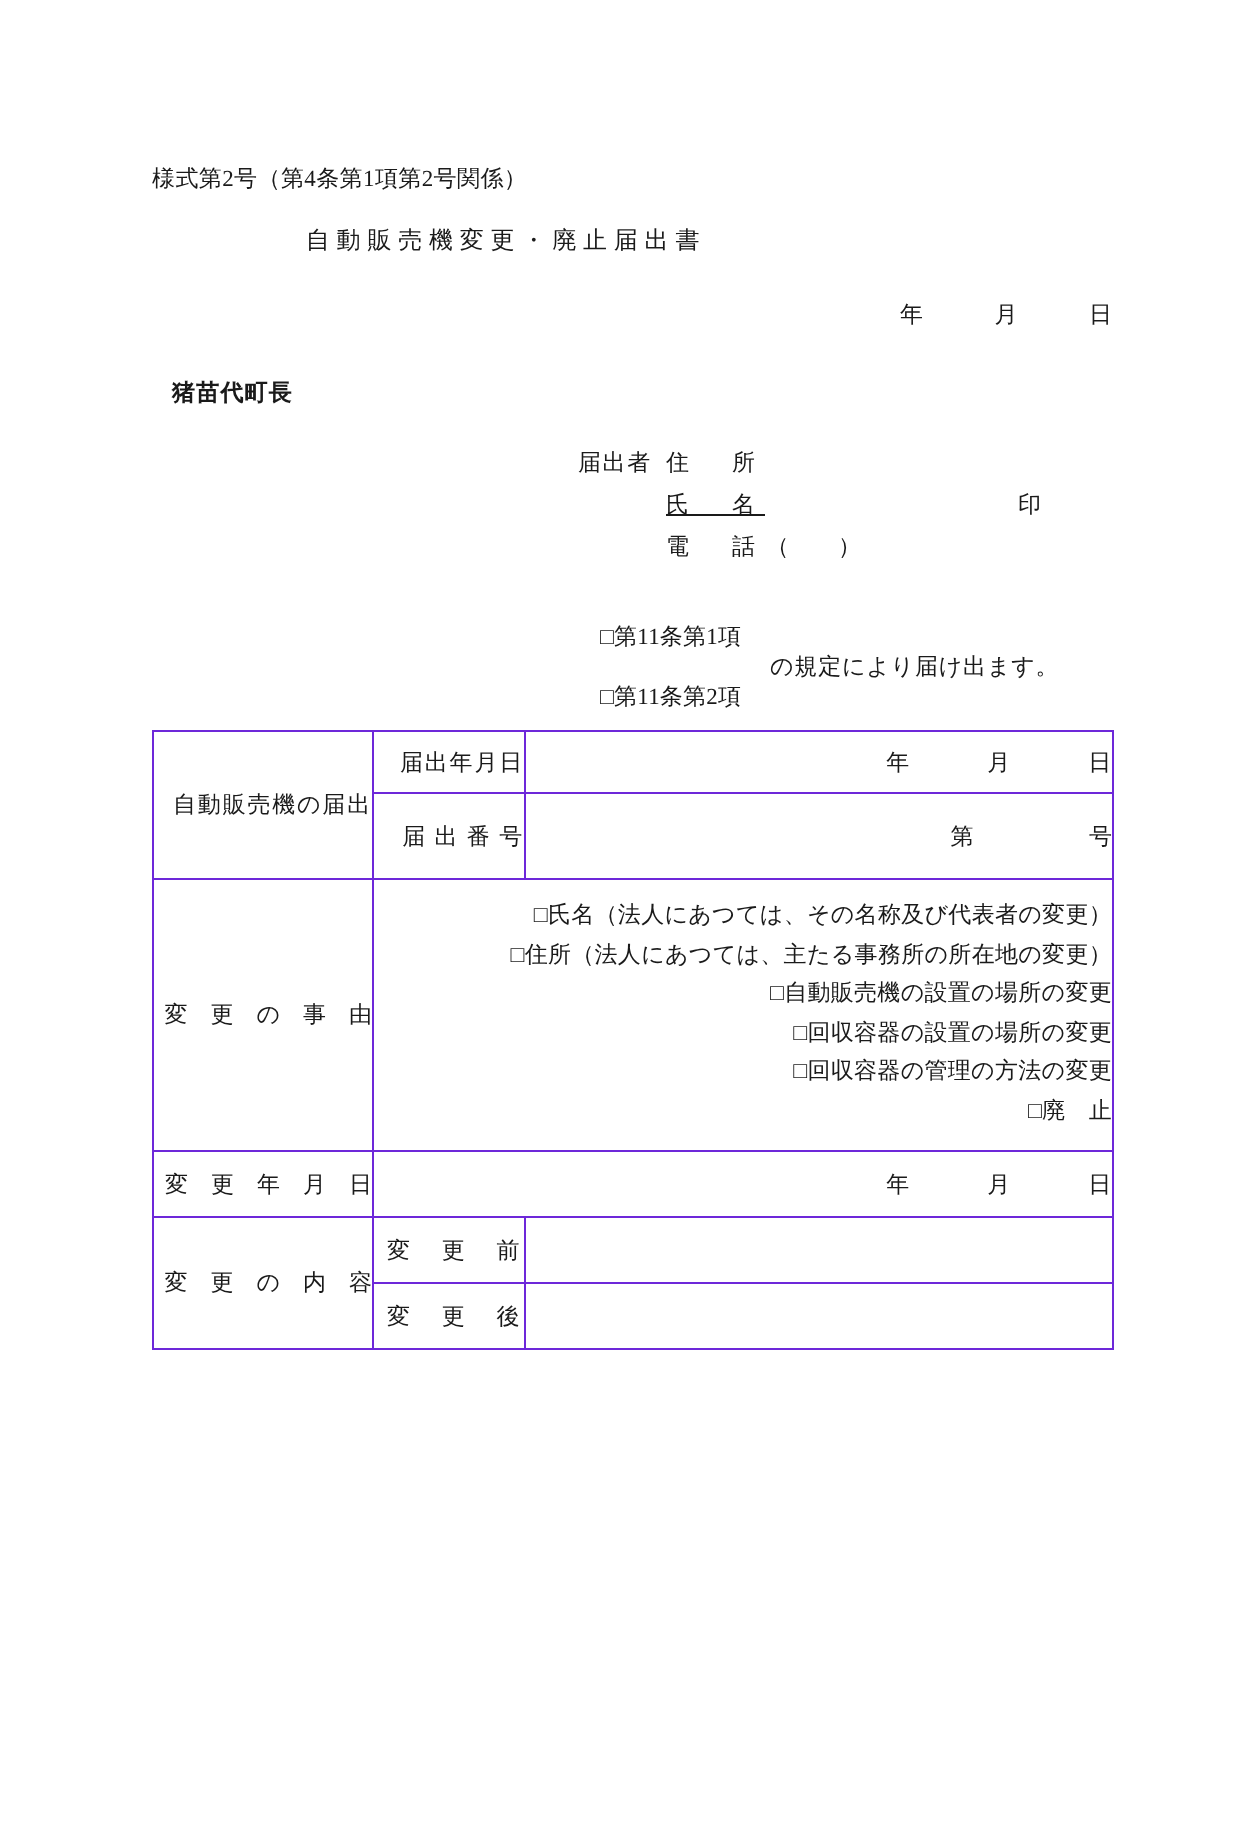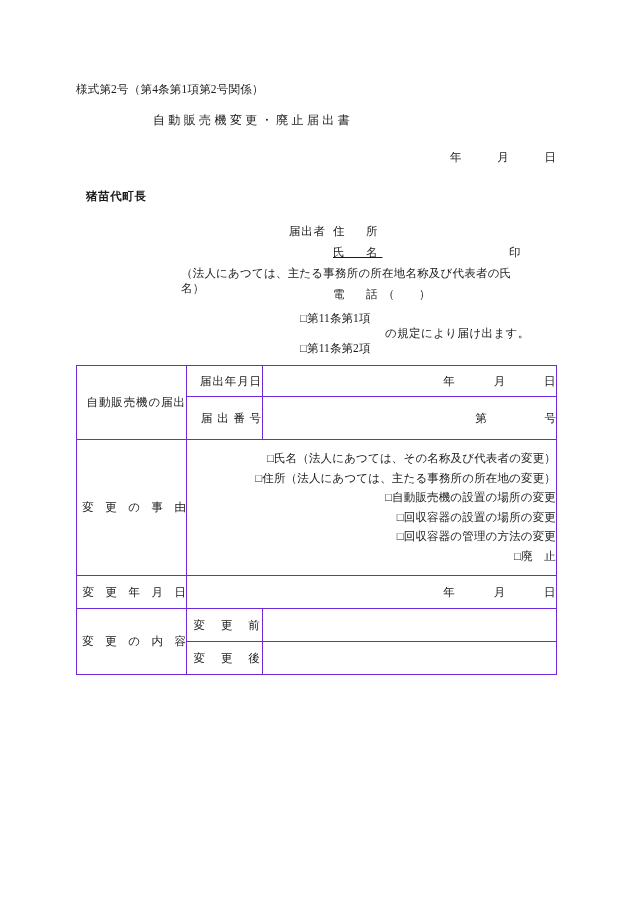--- a/index.html
+++ b/index.html
@@ -170,23 +170,20 @@
   <div id="submitter-block">
     <div class="sub-row">
       <span id="submitter-label">届出者</span>
       <span id="submitter-address-label">住　所</span>
     </div>
     <div class="sub-row">
       <span id="submitter-name-label">氏　名</span>
       <span id="seal-mark">印</span>
     </div>
     <div class="sub-row">
-      <span id="corporate-note">（法人にあつては、主たる事務所の所在地名称及び代表者の氏名）</span>
-    </div>
-    <div class="sub-row">
       <span id="phone-label">電　話</span>
       <span id="phone-parens">（　　）</span>
     </div>
   </div>
 
   <div id="clause-block">
     <span id="clause-check-1">□第11条第1項</span>
     <span id="clause-check-2">□第11条第2項</span>
     <span id="clause-tail">の規定により届け出ます。</span>
   </div>

